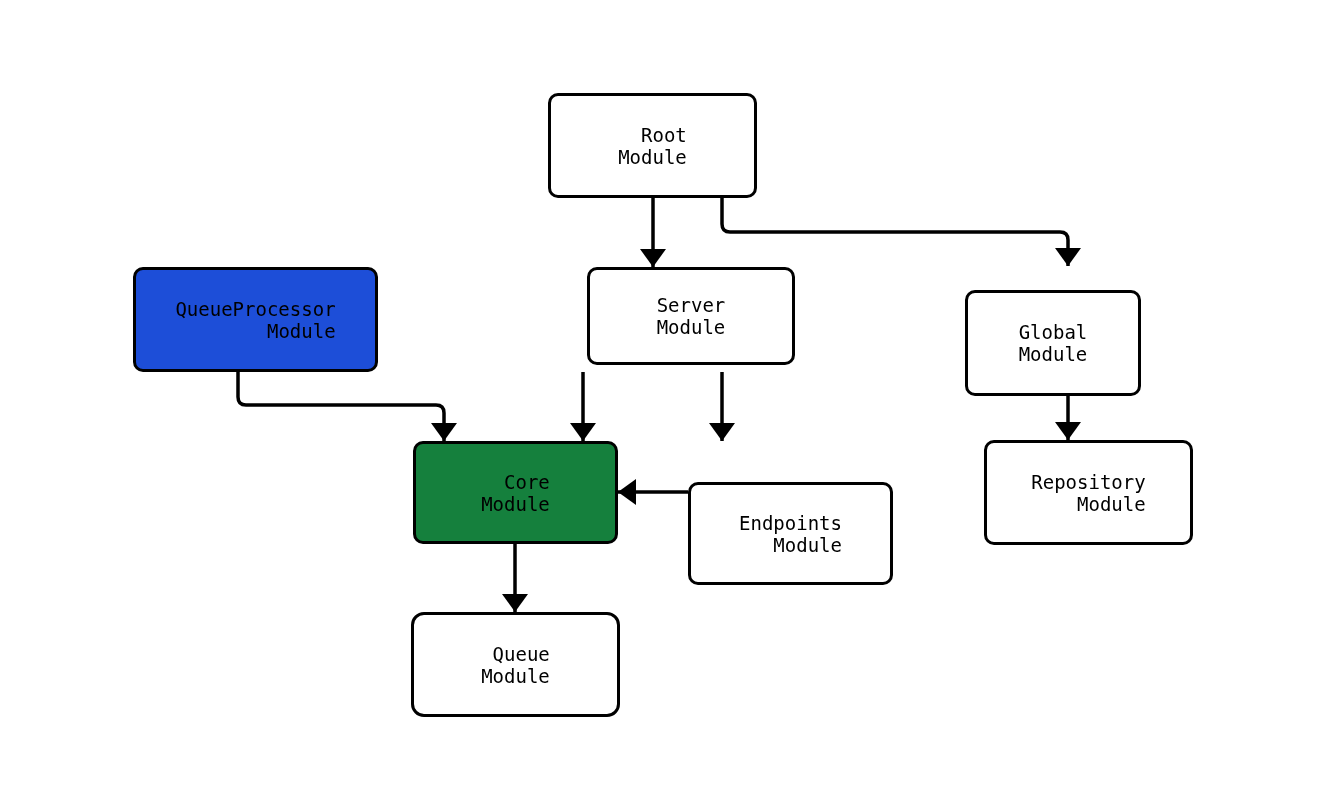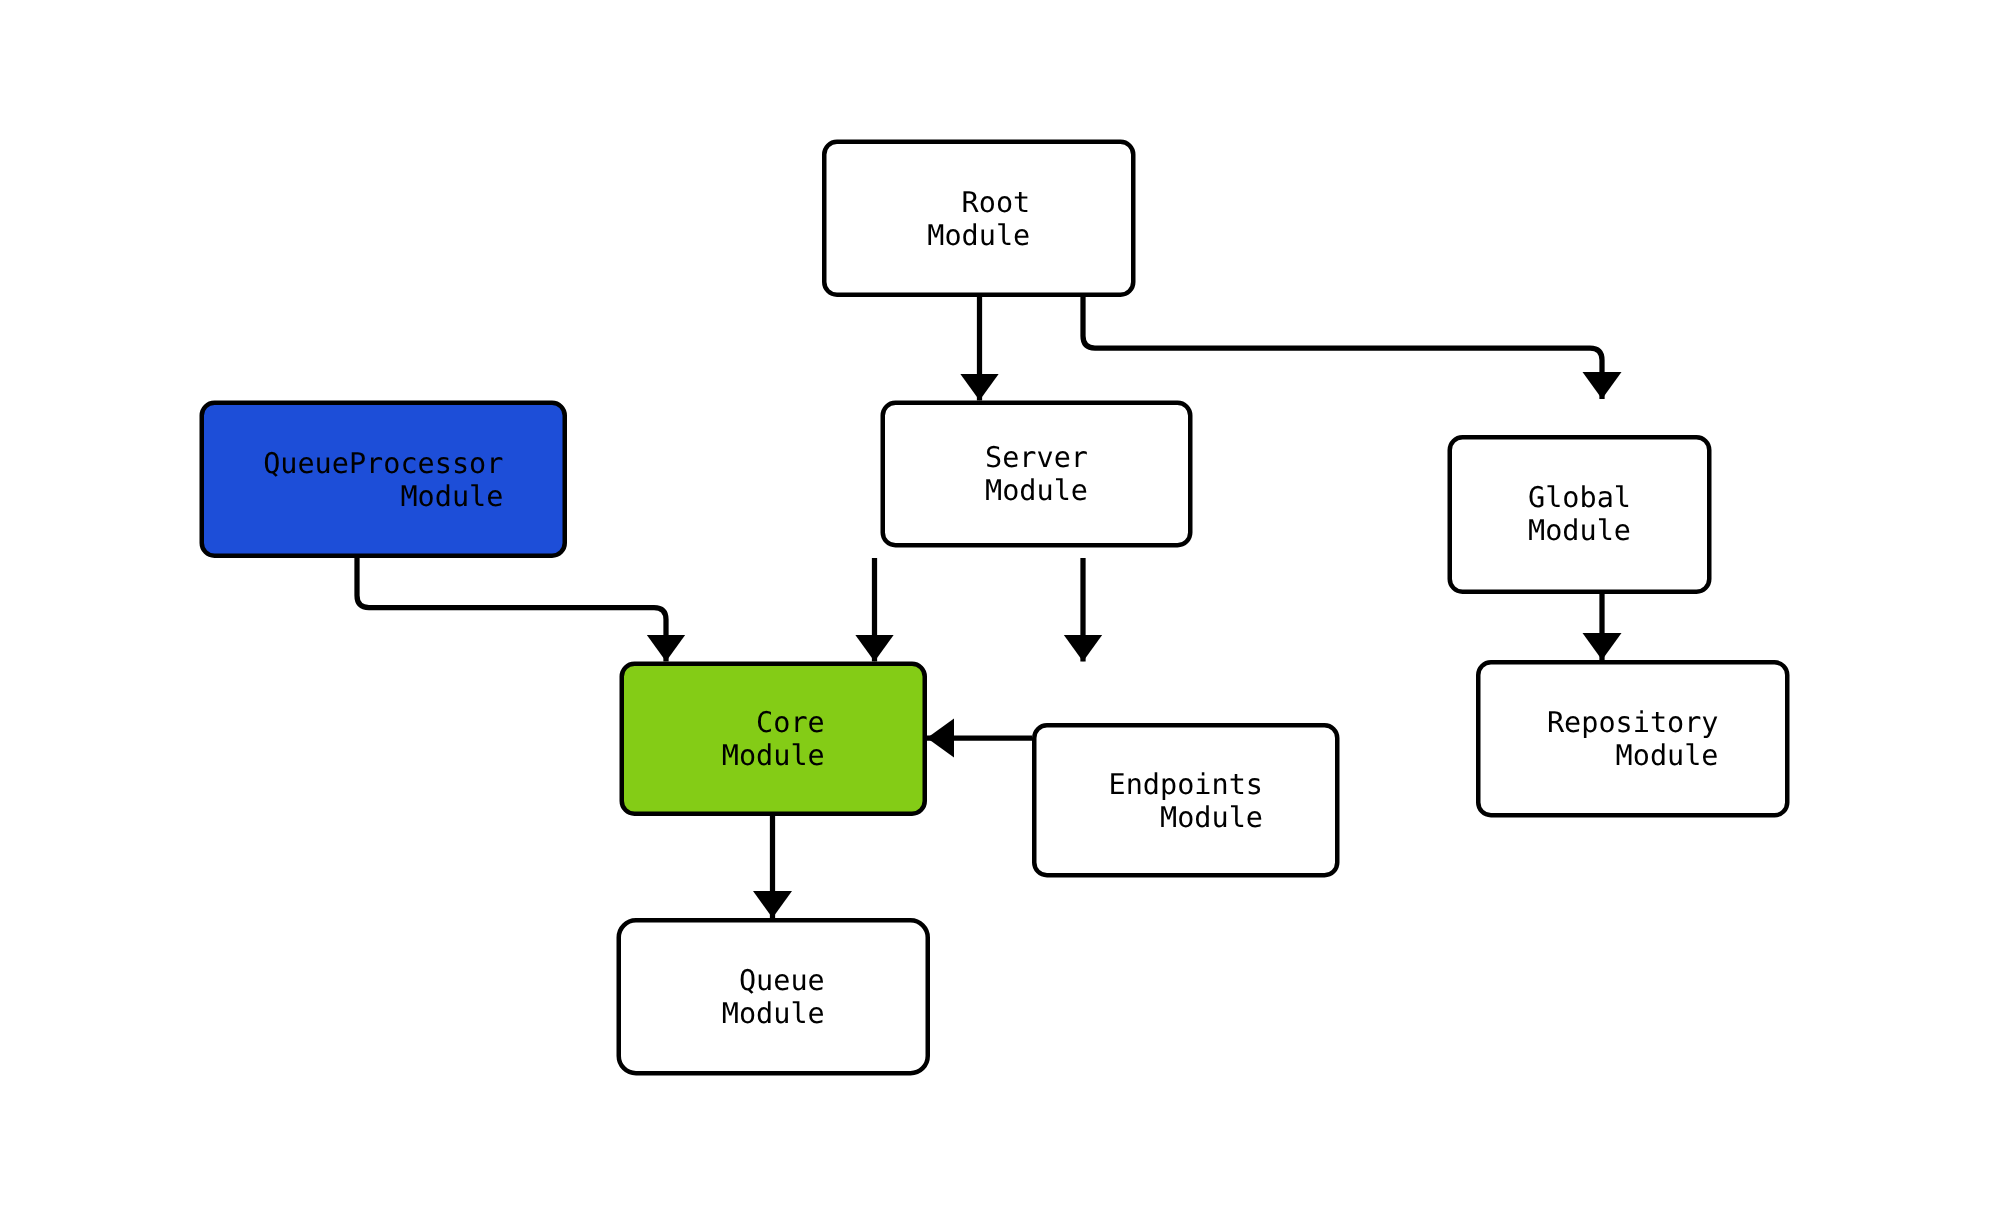--- a/index.html
+++ b/index.html
@@ -73,21 +73,21 @@
   <div class="node" style="left: 965px; top: 274px; width: 176px; height: 106px; border-color: rgb(0, 0, 0); background: rgb(255, 255, 255); margin-top: 16px;">
     <span class="node-label">Global
 Module</span>
   </div>
 
   <div class="node" style="left: 133px; top: 267px; width: 245px; height: 105px; border-color: rgb(0, 0, 0); background: #1d4ed8;">
     <span class="node-label">QueueProcessor
 Module</span>
   </div>
 
-  <div class="node" style="left: 413px; top: 441px; width: 205px; height: 103px; border-color: rgb(0, 0, 0); background: #84cc16;">
+  <div class="node" style="left: 413px; top: 441px; width: 205px; height: 103px; border-color: rgb(0, 0, 0); background: #15803d;">
     <span class="node-label">Core
 Module</span>
   </div>
 
   <div class="node" style="left: 688px; top: 441px; width: 205px; height: 103px; border-color: rgb(0, 0, 0); background: rgb(255, 255, 255); margin-top: 41px;">
     <span class="node-label">Endpoints
 Module</span>
   </div>
 
   <div class="node" style="left: 984px; top: 440px; width: 209px; height: 105px; border-color: rgb(0, 0, 0); background: rgb(255, 255, 255);">

